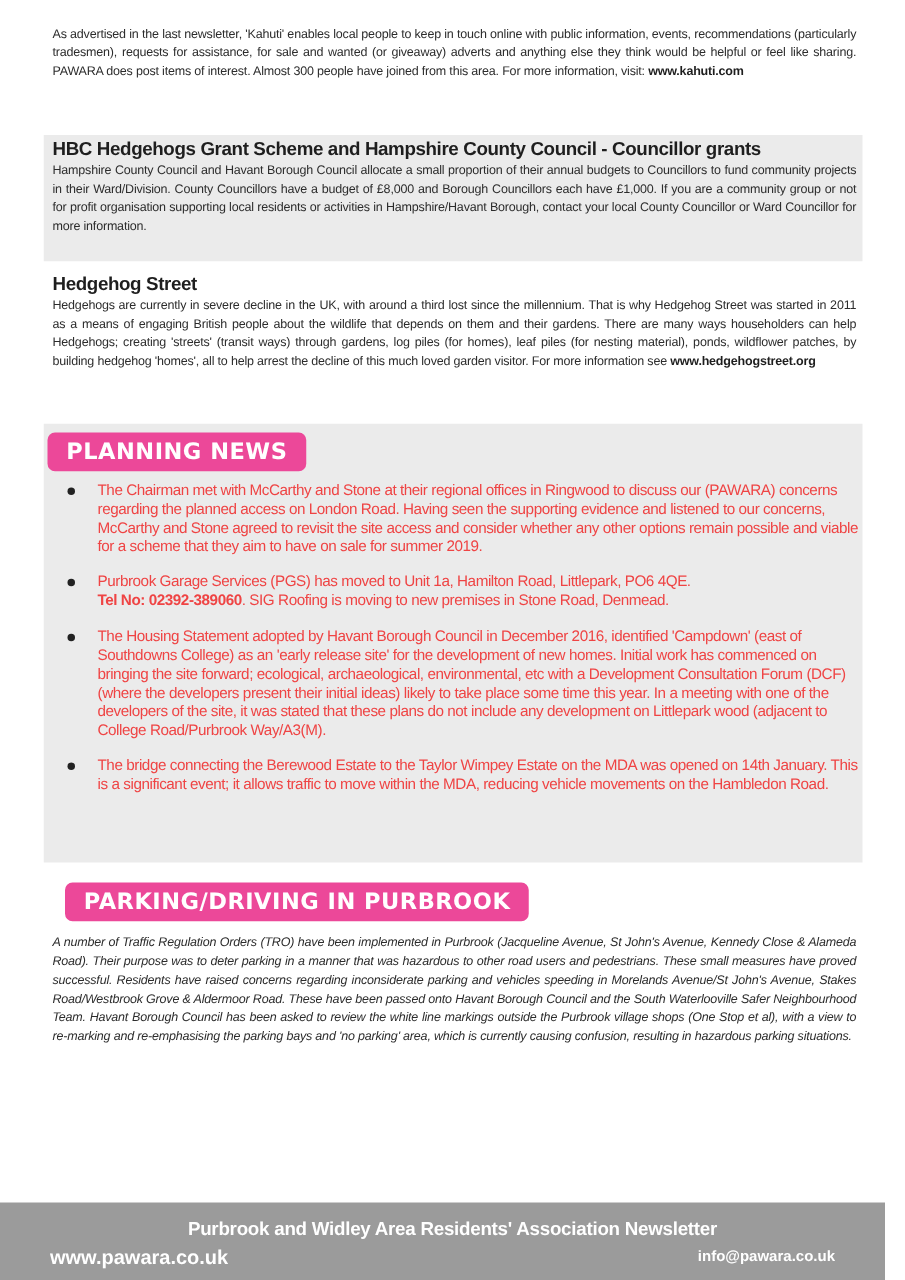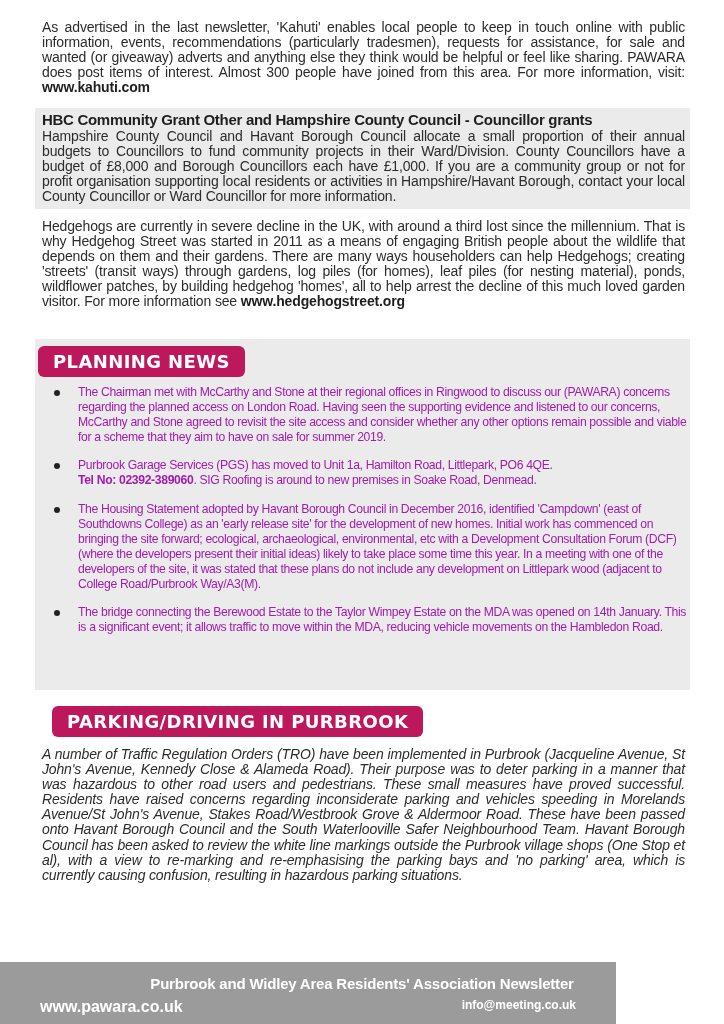--- a/index.html
+++ b/index.html
@@ -3,77 +3,78 @@
 <meta charset="utf-8">
 <style>
   html, body { margin:0; padding:0; }
   body {
     width:724px; height:1024px; position:relative; overflow:hidden;
     background:#ffffff; color:#2a2a2a;
     font-family:"Liberation Sans", sans-serif;
   }
   .section { position:absolute; left:42px; width:643px; }
   .h3 { font-weight:bold; font-size:15px; color:#1e1e1e; letter-spacing:-0.3px; line-height:18px; }
-  .para { font-size:14px; line-height:15.1px; text-align:justify; letter-spacing:-0.15px; color:#2c2c2c; }
+  .para { font-size:10px; line-height:15.1px; text-align:justify; letter-spacing:-0.15px; color:#2c2c2c; }
   .para b { color:#1e1e1e; }
   .graybox { position:absolute; background:#ebebeb; }
   .banner {
-    position:absolute; background:#be185d; color:#fff; border-radius:6px;
+    position:absolute; background:#ec4899; color:#fff; border-radius:6px;
     font-family:"DejaVu Sans", sans-serif; font-weight:bold; font-size:18px;
     letter-spacing:0.4px; line-height:31px; padding:0 15px;
   }
   .bullets { position:absolute; left:50px; width:640px; }
-  .bullet { position:relative; padding-left:28px; font-size:12.2px; line-height:15.1px; color:#a21caf; letter-spacing:-0.35px; margin-bottom:13px; }
+  .bullet { position:relative; padding-left:28px; font-size:12.2px; line-height:15.1px; color:#ef4444; letter-spacing:-0.35px; margin-bottom:13px; }
   .bullet .dot { position:absolute; left:4px; top:5px; width:6px; height:6px; border-radius:50%; background:#222; }
-  .footer { position:absolute; left:0; top:962px; width:616px; height:62px; background:#9b9b9b; color:#fff; }
+  .footer { position:absolute; left:0; top:962px; width:708px; height:62px; background:#9b9b9b; color:#fff; }
   .footer .title { position:absolute; top:13px; left:0; width:724px; text-align:center; font-weight:bold; font-size:15px; letter-spacing:-0.2px; }
   .footer .left { position:absolute; left:40px; top:36px; font-size:16px; font-weight:bold; }
   .footer .right { position:absolute; right:40px; top:36px; font-size:12px; font-weight:bold; }
 </style>
 </head>
 <body>
 
 <div class="section" style="top:20px;">
   <div class="para"><span>As advertised in the last newsletter, 'Kahuti' enables local people to keep in touch online with public information, events, recommendations (particularly tradesmen), requests for assistance, for sale and wanted (or giveaway) adverts and anything else they think would be helpful or feel like sharing.  PAWARA does post items of interest. Almost 300 people have joined from this area. For more information, visit: </span><b>www.kahuti.com</b></div>
 </div>
 
 <div class="graybox" style="left:35px; top:108px; width:655px; height:101px;"></div>
 <div class="section" style="top:111px;">
-  <div class="h3">HBC Community Grant Other and Hampshire County Council - Councillor grants</div>
+  <div class="h3">HBC Hedgehogs Grant Scheme and Hampshire County Council - Councillor grants</div>
   <div class="para">Hampshire County Council and Havant Borough Council allocate a small proportion of their annual budgets to Councillors to fund community projects in their Ward/Division.  County Councillors have a budget of £8,000 and Borough Councillors each have £1,000.  If you are a community group or not for profit organisation supporting local residents or activities in Hampshire/Havant Borough, contact your local County Councillor or Ward Councillor for more information.</div>
 </div>
 
 <div class="section" style="top:219px;">
+  <div class="h3">Hedgehog Street</div>
   <div class="para"><span>Hedgehogs are currently in severe decline in the UK, with around a third lost since the millennium. That is why Hedgehog Street was started in 2011 as a means of engaging British people about the wildlife that depends on them and their gardens.  There are many ways householders can help Hedgehogs; creating 'streets' (transit ways) through gardens, log piles (for homes), leaf piles (for nesting material), ponds, wildflower patches, by building hedgehog 'homes', all to help arrest the decline of this much loved garden visitor.  For more information see </span><b>www.hedgehogstreet.org</b></div>
 </div>
 
 <div class="graybox" style="left:35px; top:339px; width:655px; height:351px;"></div>
 <div class="banner" style="left:38px; top:346px;">PLANNING NEWS</div>
 <div class="bullets" style="top:385px;">
   <div class="bullet">
     <span class="dot"></span>
     <span>The Chairman met with McCarthy and Stone at their regional offices in Ringwood to discuss our (PAWARA) concerns regarding the planned access on London Road.  Having seen the supporting evidence and listened to our concerns, McCarthy and Stone agreed to revisit the site access and consider whether any other options remain possible and viable for a scheme that they aim to have on sale for summer 2019.</span>
   </div>
   <div class="bullet">
     <span class="dot"></span>
     <span>Purbrook Garage Services (PGS) has moved to Unit 1a, Hamilton Road, Littlepark, PO6 4QE.</span><br>
-    <b>Tel No: 02392-389060</b><span>.  SIG Roofing is around to new premises in Soake Road, Denmead.</span>
+    <b>Tel No: 02392-389060</b><span>.  SIG Roofing is moving to new premises in Stone Road, Denmead.</span>
   </div>
   <div class="bullet">
     <span class="dot"></span>
     <span>The Housing Statement adopted by Havant Borough Council in December 2016, identified 'Campdown' (east of Southdowns College) as an 'early release site' for the development of new homes. Initial work has commenced on bringing the site forward; ecological, archaeological, environmental, etc with a Development Consultation Forum (DCF) (where the developers present their initial ideas) likely to take place some time this year. In a meeting with one of the developers of the site, it was stated that these plans do not include any development on Littlepark wood (adjacent to College Road/Purbrook Way/A3(M).</span>
   </div>
   <div class="bullet">
     <span class="dot"></span>
     <span>The bridge connecting the Berewood Estate to the Taylor Wimpey Estate on the MDA was opened on 14th January.  This is a significant event; it allows traffic to move within the MDA, reducing vehicle movements on the Hambledon Road.</span>
   </div>
 </div>
 
 <div class="banner" style="left:38px; top:706px;margin-left:14px;">PARKING/DRIVING IN PURBROOK</div>
 <div class="section" style="top:747px;font-style:italic;">
   <div class="para">A number of Traffic Regulation Orders (TRO) have been implemented in Purbrook (Jacqueline Avenue, St John's Avenue, Kennedy Close &amp; Alameda Road).  Their purpose was to deter parking in a manner that was hazardous to other road users and pedestrians.  These small measures have proved successful.  Residents have raised concerns regarding inconsiderate parking and vehicles speeding in Morelands Avenue/St John's Avenue, Stakes Road/Westbrook Grove &amp; Aldermoor Road.  These have been passed onto Havant Borough Council and the South Waterlooville Safer Neighbourhood Team.  Havant Borough Council has been asked to review the white line markings outside the Purbrook village shops (One Stop et al), with a view to re-marking and re-emphasising the parking bays and 'no parking' area, which is currently causing confusion, resulting in hazardous parking situations.</div>
 </div>
 
 <div class="footer">
   <div class="title">Purbrook and Widley Area Residents' Association Newsletter</div>
   <div class="left">www.pawara.co.uk</div>
-  <div class="right">info@meeting.co.uk</div>
+  <div class="right">info@pawara.co.uk</div>
 </div>
 
 </body></html>

